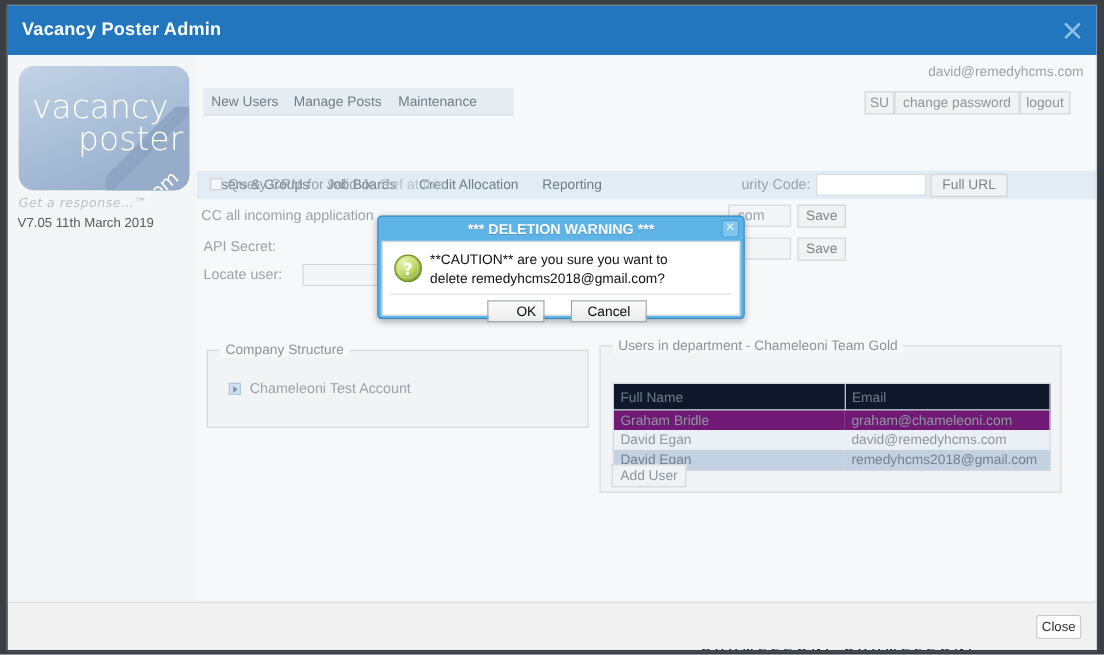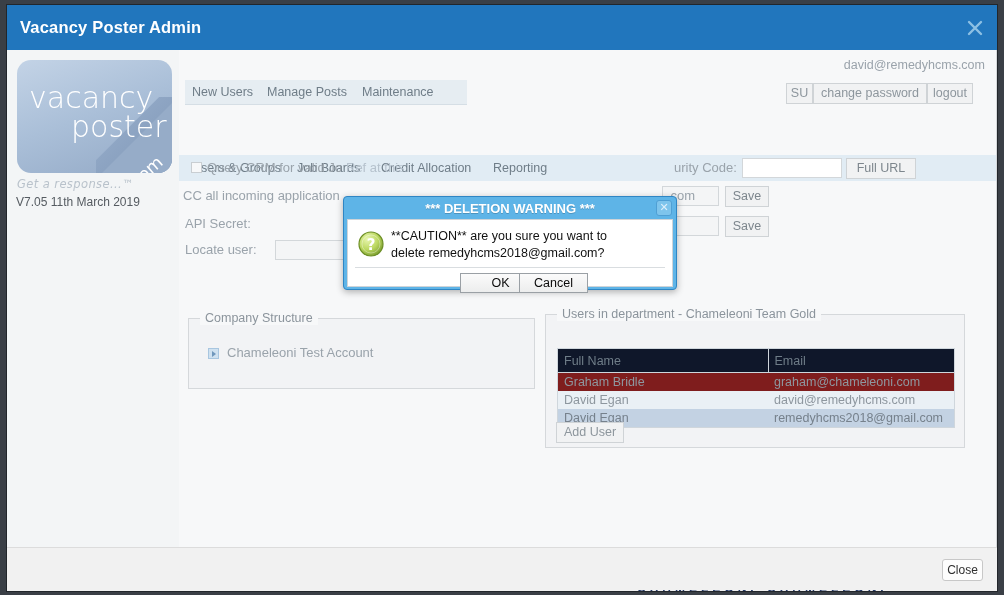--- a/index.html
+++ b/index.html
@@ -177,21 +177,21 @@
     font-size:12.5px;font-weight:normal;color:#6f7d88;
     text-align:left;padding:3px 6px;height:17px;
     border-right:1px solid #cfd6dc;
     border-bottom:1px solid #cfd6dc;
   }
   #users-table th:last-child{border-right:none;}
   #users-table td{
     font-size:12.5px;color:#8e979f;padding:1px 6px;height:16px;
     white-space:nowrap;
   }
-  #users-table tr.row-even td{background:#7f1d1d;}
+  #users-table tr.row-even td{background:#701a75;}
   #users-table tr.row-odd td{background:#eaf0f5;}
   #users-table tr.row-selected td{background:#c3d2e3;color:#76818c;}
   #users-table td.col-name{width:198px;}
   #btn-add-user{left:549px;top:372px;width:68px;}
 
   
   #footer{
     position:absolute;left:0;top:542px;width:990px;height:44px;
     background:#f1f1f1;border-top:1px solid #dcdcdc;
   }
@@ -253,21 +253,21 @@
     background:#d9dde0;
   }
   .dlg-btn{
     position:absolute;top:53px;height:20px;box-sizing:border-box;
     background:linear-gradient(#fbfbfb,#eceded);
     border:1px solid #9aa0a5;
     font-size:12.5px;color:#0b0b0b;
     line-height:18px;text-align:center;cursor:pointer;
     font-family:"Liberation Sans",sans-serif;
   }
-  #dlg-ok{left:112px;width:62px;padding-left:19px;}
+  #dlg-ok{left:95px;width:52px;padding-left:19px;}
   #dlg-cancel{left:171px;width:69px;}
 </style>
 </head>
 <body>
 
 <div id="app-window">
 
   <div id="titlebar">
     <div id="titlebar-title">Vacancy Poster Admin</div>
     <div id="titlebar-close">

